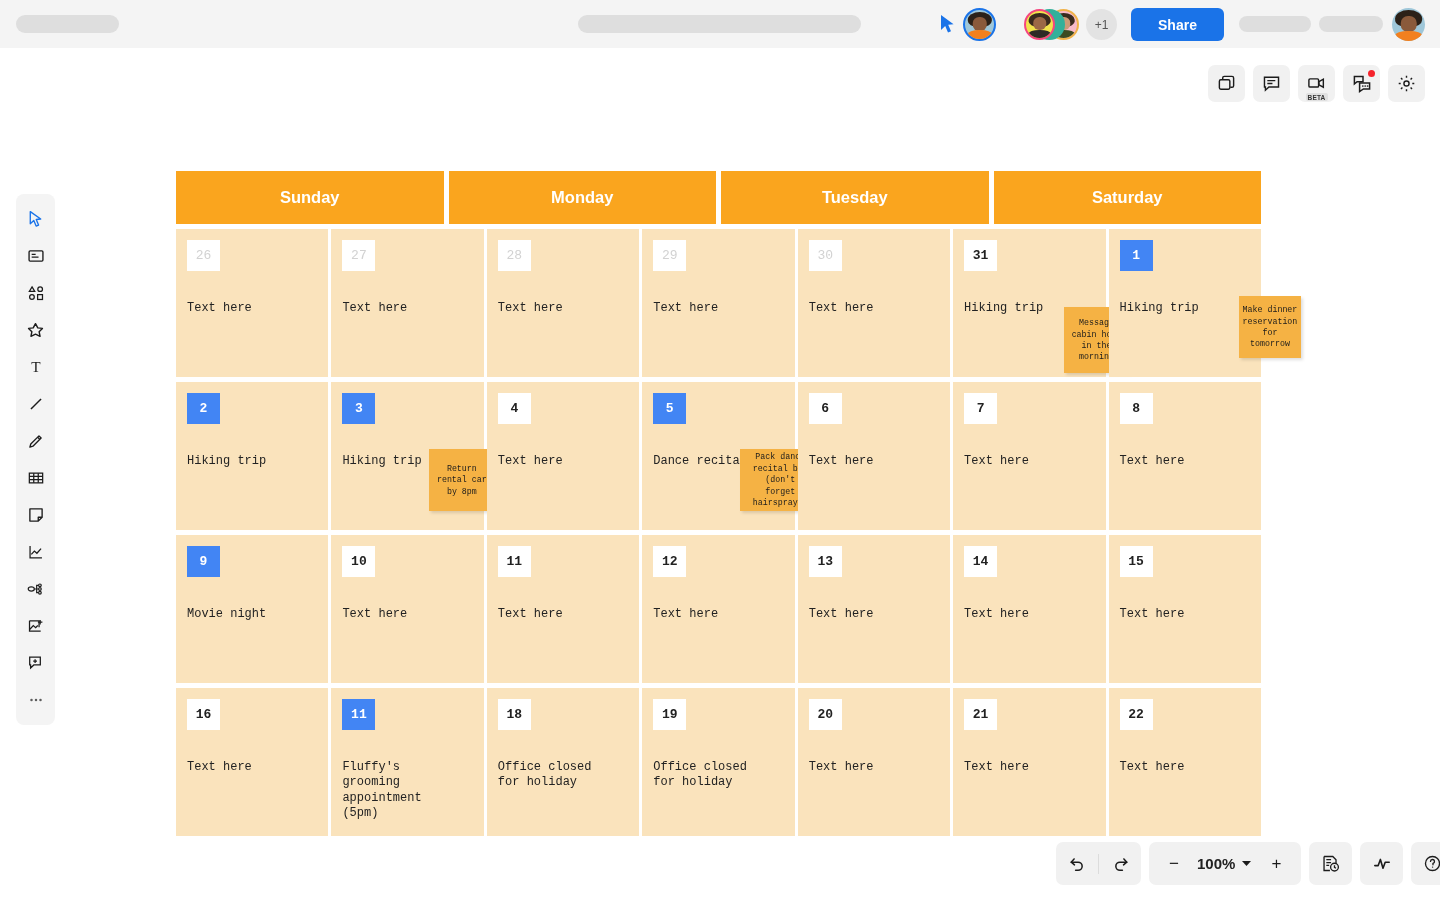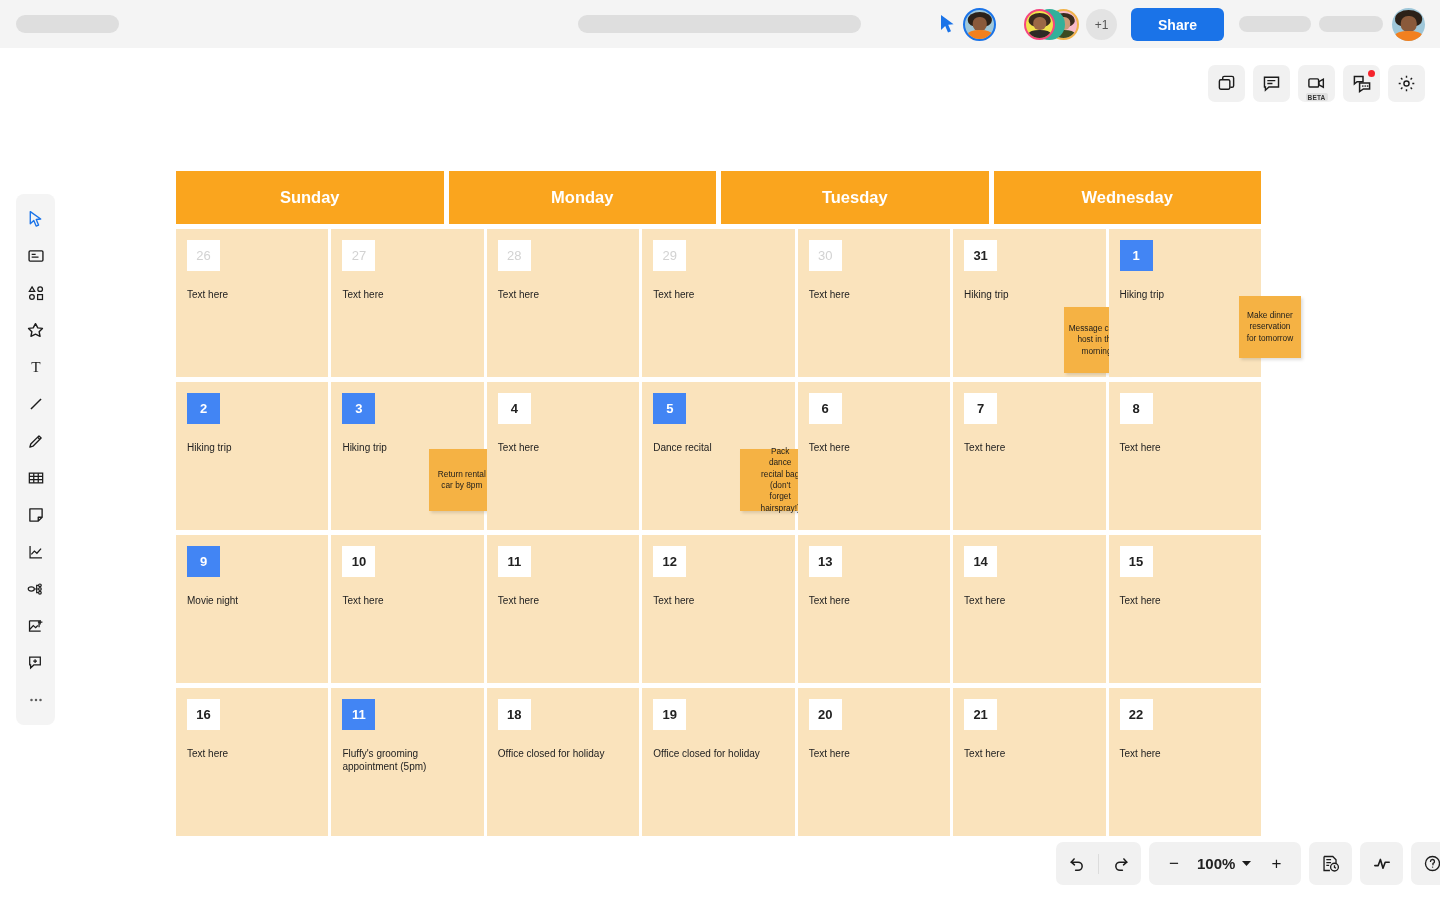--- a/index.html
+++ b/index.html
@@ -92,34 +92,34 @@
     height: 79px; background: #4285f4; color: #fff;
     display: flex; align-items: center; justify-content: center;
     font-size: 15px; font-weight: 700; letter-spacing: .4px;
   }
   .cal-dows { display: flex; gap: 5px; margin-top: 3px; }
   .dow {
     flex: 1; height: 53px; background: #faa51e; color: #fff;
     display: flex; align-items: center; justify-content: center;
     font-size: 16.5px; font-weight: 700;
   }
-  .cal-row { display: flex; gap: 3px; margin-top: 5px; }
+  .cal-row { display: flex; gap: 3px; margin-top: 5px; font-family: Liberation Mono, monospace; }
   .cell {
     flex: 1; height: 148px; background: #fae3bc;
     position: relative; padding: 11px;
   }
   .daynum {
     width: 33px; height: 31px; background: #fff;
     display: flex; align-items: center; justify-content: center;
     font-size: 13px; font-weight: 700; color: #222;
   }
   .daynum.muted { color: #d2d2d2; font-weight: 400; }
   .daynum.hl { background: #4285f4; color: #fff; }
   .evt {
-    margin-top: 18px; font-size: 10px; color: #222; line-height: 1.28;
+    margin-top: 30px; font-size: 12px; color: #222; line-height: 1.28;
     max-width: 118px;
   }
   .sticky {
     position: absolute; background: #f5b244; color: #1c1c1c;
     font-size: 8.3px; line-height: 1.38; text-align: center;
     display: flex; align-items: center; justify-content: center;
     padding: 4px 5px;
     box-shadow: 2px 2px 3px rgba(0,0,0,0.13);
     cursor: pointer;
   }
@@ -317,21 +317,21 @@
           <circle cx="15" cy="10" r="1.4"></circle>
         </svg>
     </div>
   </div>
 
   <div class="cal">
     <div class="cal-dows" id="dows">
         <div class="dow">Sunday</div>
         <div class="dow">Monday</div>
         <div class="dow">Tuesday</div>
-        <div class="dow">Wednesday</div>
+        <div class="dow">Saturday</div>
       </div>
     <div id="weeks">
         <div class="cal-row">
           <div class="cell">
             <div class="daynum muted">26</div>
             <div class="evt">Text here</div>
           </div>
           <div class="cell">
             <div class="daynum muted">27</div>
             <div class="evt">Text here</div>

